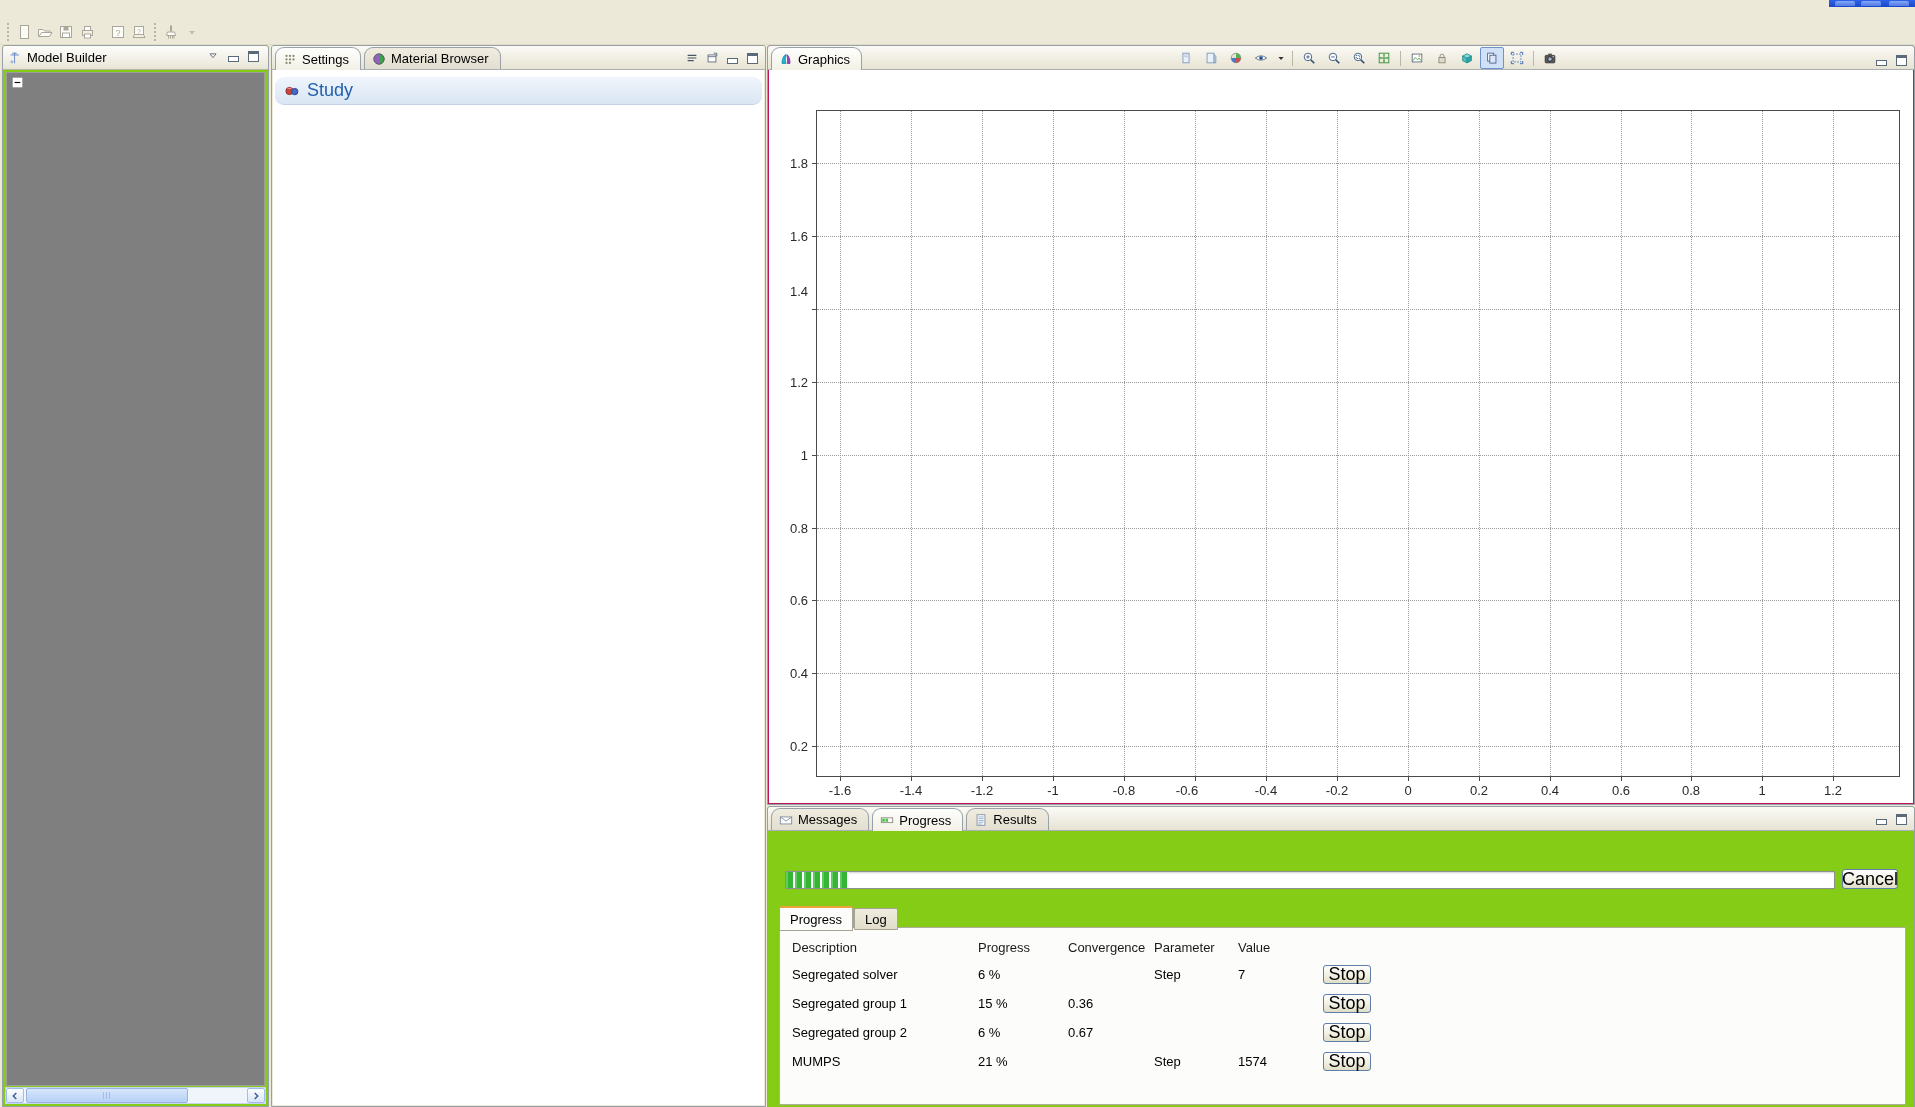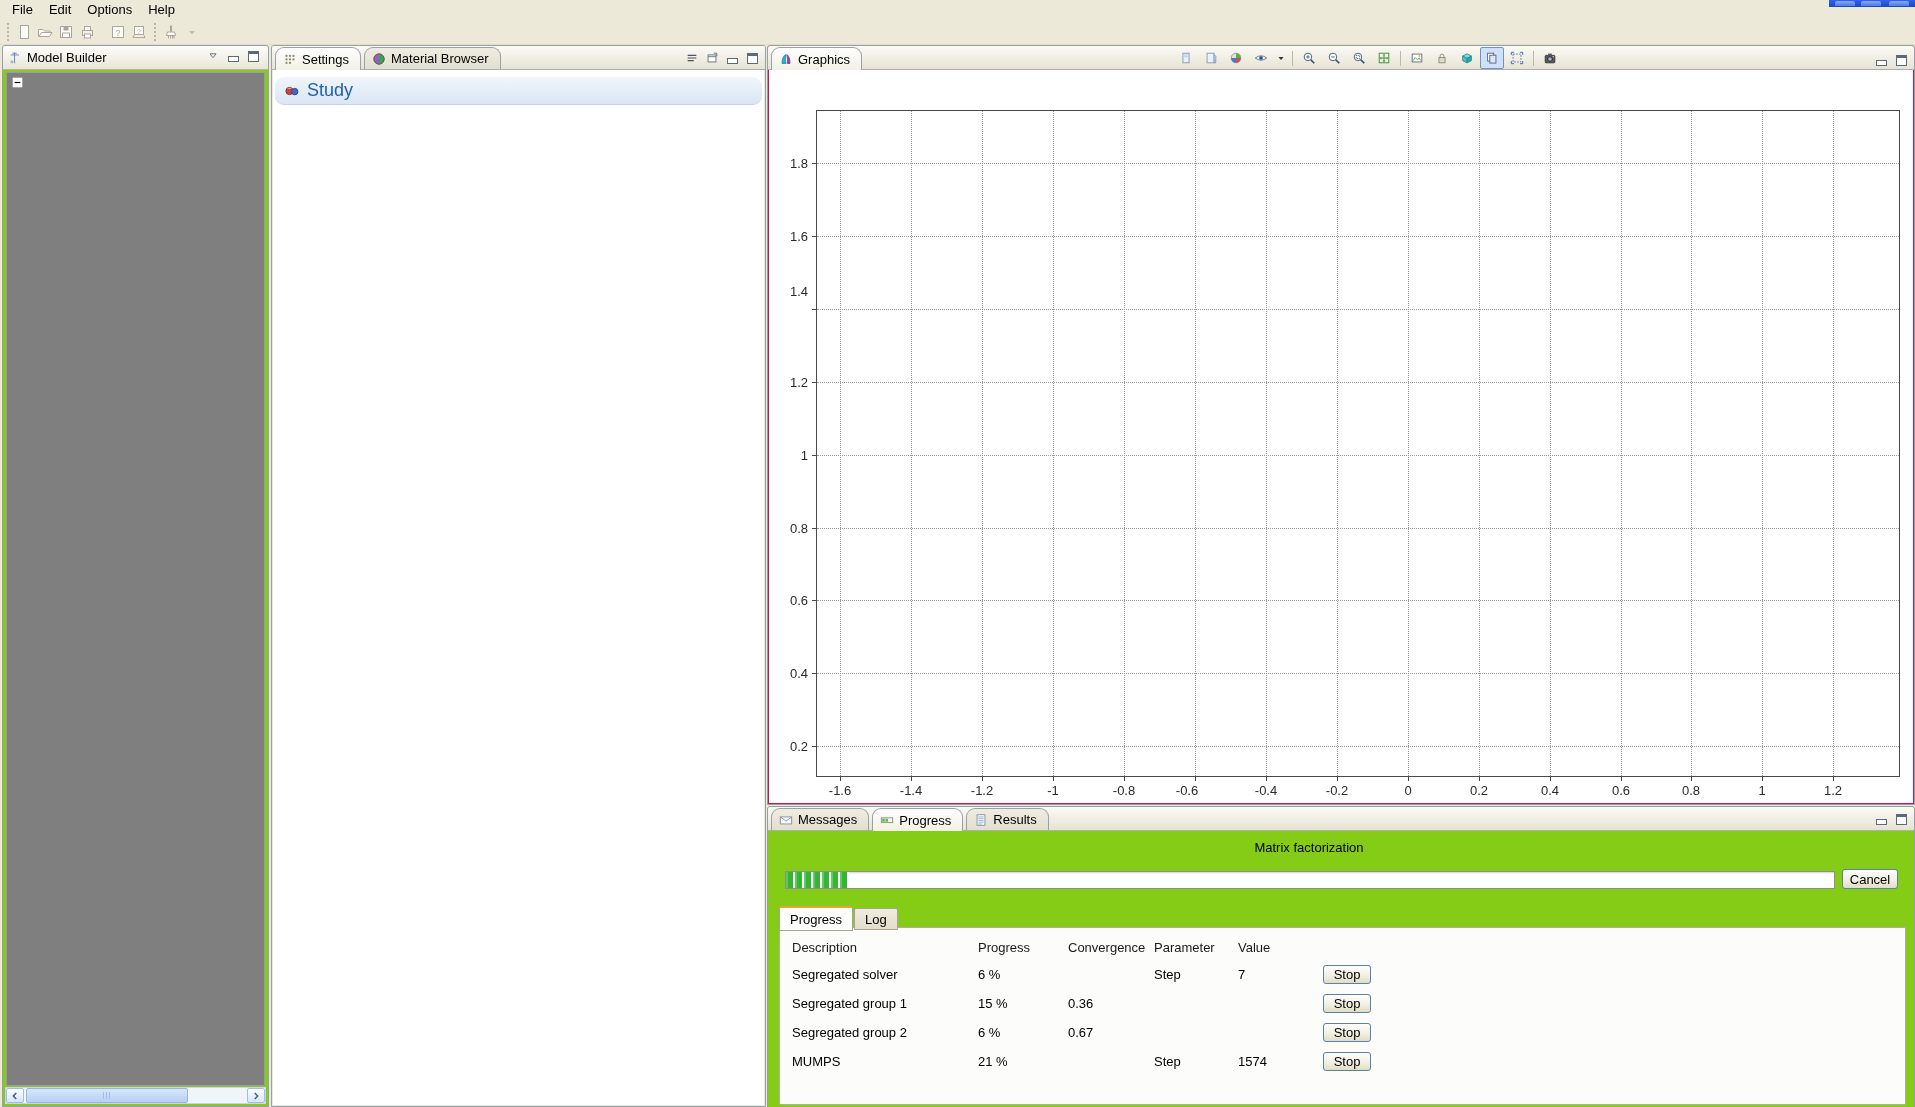--- a/index.html
+++ b/index.html
@@ -77,21 +77,21 @@
   .tm-y{position:absolute;left:-5px;width:5px;height:0;border-top:1px solid #4a4a4a;}
   .tm-x{position:absolute;bottom:-5px;width:0;height:5px;border-left:1px solid #4a4a4a;}
 
   
   .bottom-panel{left:767px;top:806px;width:1146px;height:300px;}
   .b-task{position:absolute;top:33px;left:17px;width:1048px;text-align:center;}
   .pbar{position:absolute;top:64px;left:17px;width:1048px;height:16px;background:#fff;
     border:1px solid #8e8e8e;box-shadow:inset 1px 1px 2px rgba(0,0,0,.18);}
   .pfill{height:100%;background:repeating-linear-gradient(90deg,#5ecb5e 0 2px,#35b435 2px 7px,#fff 7px 9px);}
   .xp-btn{position:absolute;height:20px;border:1px solid #5f7ea8;border-radius:3px;
-    background:linear-gradient(#fefefe,#f2f0e2 55%,#e0ddc6);font-size:13px;display:flex;
+    background:linear-gradient(#fefefe,#f2f0e2 55%,#e0ddc6);font-size:18px;display:flex;
     align-items:center;justify-content:center;cursor:default;font-family:inherit;}
   .cancel-btn{top:62px;right:16px;width:56px;}
   .subtabs{position:absolute;left:11px;top:99px;display:flex;align-items:flex-end;z-index:3;}
   .subtab{height:20px;display:flex;align-items:center;padding:0 10px;border:1px solid #a8a494;
     background:linear-gradient(#efecdf,#e2deca);margin-right:1px;border-radius:2px 2px 0 0;}
   .subtab.active{background:#fcfcfa;border-top:2px solid #e8a33d;height:22px;margin-bottom:-1px;}
   .prog-table{position:absolute;left:11px;right:8px;top:120px;bottom:2px;background:#fcfcfa;
     border:1px solid #b0ac9e;padding:6px 0 0 12px;overflow:hidden;}
   .trow{display:grid;grid-template-columns:186px 90px 86px 84px 85px 120px;align-items:center;height:29px;}
   .trow.thead{height:26px;color:#1a1a1a;}
@@ -104,26 +104,20 @@
 <body>
 
 <div class="app">
 
   <div class="blue-strip">
     <span style="left:6px"></span>
     <span style="left:32px"></span>
     <span style="left:60px"></span>
   </div>
 
-  <div class="menubar">
-      <span class="menu-item">File</span>
-      <span class="menu-item">Edit</span>
-      <span class="menu-item">Options</span>
-      <span class="menu-item">Help</span>
-    </div>
   <div class="toolbar">
       <span class="grip"></span>
       <span class="tbtn">
         <span class="i "><svg viewBox="0 0 16 16">
             <rect x="4.5" y="1.5" width="8" height="13" fill="#fdfdf8" stroke="#aaa79a"></rect>
           </svg></span>
       </span>
       <span class="tbtn">
         <span class="i "><svg viewBox="0 0 16 16">
             <path d="M1.5 12.5 V5.5 H6 L7.5 7 H13 V9" fill="#fdfdf8" stroke="#aaa79a"></path>
@@ -506,21 +500,20 @@
       <span class="wbtns">
         <span class="wbtn">
             <span class="glyph-min2"></span>
           </span>
         <span class="wbtn">
             <span class="glyph-min"></span>
           </span>
       </span>
     </div>
 
-    <div class="b-task">Matrix factorization</div>
     <div class="pbar">
       <div class="pfill" id="pfill" style="width: 6%;"></div>
     </div>
     <button class="xp-btn cancel-btn">Cancel</button>
 
     <div class="subtabs" id="subtabs">
         <span class="subtab active">Progress</span>
         <span class="subtab">Log</span>
       </div>
     <div class="prog-table">

